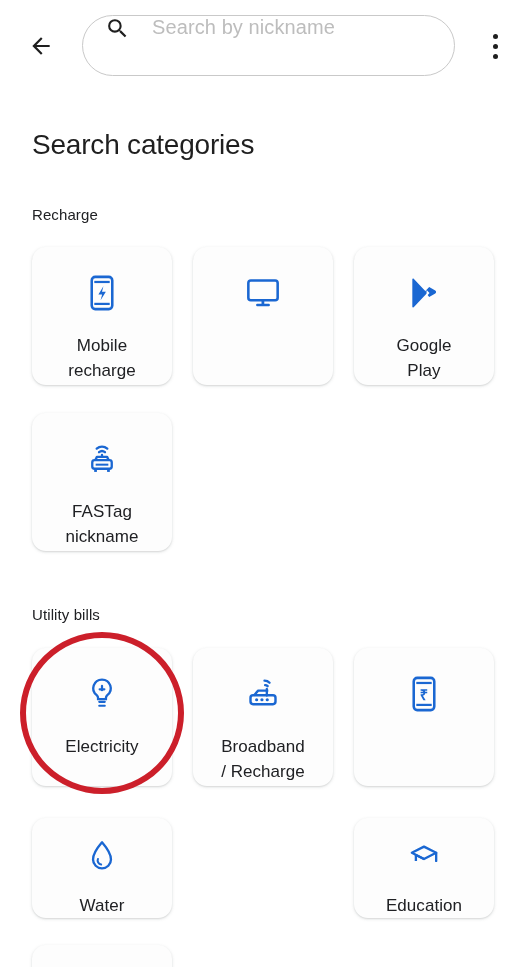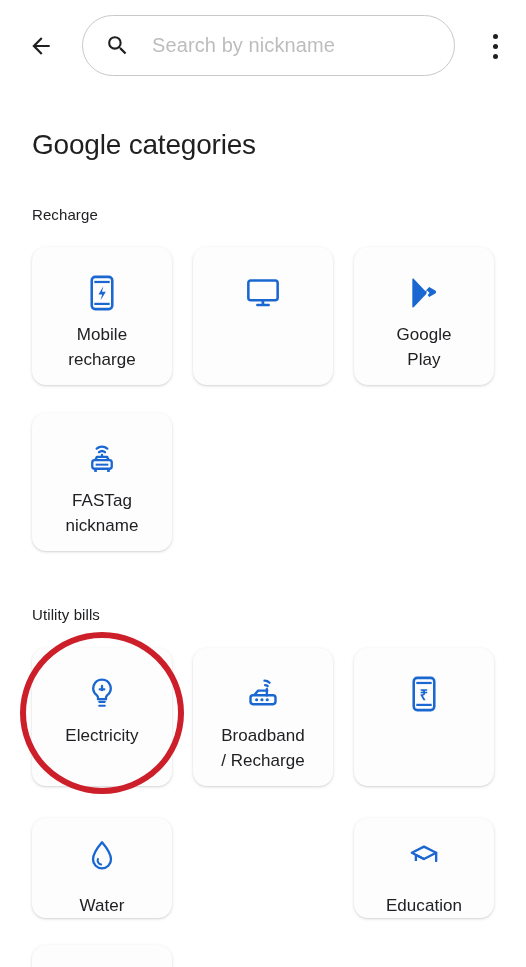--- a/index.html
+++ b/index.html
@@ -19,21 +19,21 @@
     width: 46px; height: 46px;
     display: flex; align-items: center; justify-content: center;
     border: none; background: transparent; cursor: pointer;
   }
   .search-pill {
     position: absolute; left: 82px; top: 15px;
     width: 373px; height: 61px;
     border: 1px solid #c9c9c9;
     border-radius: 31px;
     background: #ffffff;
-    display: flex; align-items: center;
+    display: flex; align-items: flex-start;
     cursor: text;
   }
   .search-ico { margin-left: 22px; display: flex; align-items: center; }
   .search-ph {
     margin-left: 22px;
     font-size: 20px;
     color: #bdbdbd;
     letter-spacing: .1px;
     white-space: nowrap;
   }
@@ -63,20 +63,21 @@
   
   .card {
     position: absolute;
     width: 140px;
     background: #fdfdfd;
     border-radius: 14px;
     box-shadow: 0 1px 2px rgba(60,64,67,.18), 0 1px 4px rgba(60,64,67,.07);
     display: flex; flex-direction: column; align-items: center;
     cursor: pointer;
     overflow: hidden;
+    gap: 11px;
   }
   .card.tall  { height: 138px; padding-top: 26px; }
   .card.short { height: 100px; padding-top: 20px; justify-content: space-between; }
 
   .card-icon { height: 40px; display: flex; align-items: center; justify-content: center; }
   .card.short .card-icon { height: 36px; }
 
   .card-label {
     margin-top: 9px;
     font-size: 17px; line-height: 25px;
@@ -135,21 +136,21 @@
       <span class="search-ph">Search by nickname</span>
     </div>
 
     <button class="overflow-btn">
       <i></i>
       <i></i>
       <i></i>
     </button>
   </div>
 
-  <h1 class="page-title">Google categories</h1>
+  <h1 class="page-title">Search categories</h1>
 
   <div class="section-label" id="label-recharge">Recharge</div>
 
   <div class="card tall col1 row1">
     <div class="card-icon">
       <svg width="28" height="36" viewBox="0 0 24 30">
         <rect x="3.2" y="1.2" width="17.6" height="27.6" rx="3" fill="none" stroke="#1a67d2" stroke-width="2.2"></rect>
         <rect x="5.4" y="4.6" width="13.2" height="1.9" fill="#1a67d2"></rect>
         <rect x="5.4" y="23.4" width="13.2" height="1.9" fill="#1a67d2"></rect>
         <path d="M13.2 9.2l-4.3 7h3.2l-1.3 5 4.5-7.2h-3.3z" fill="#1a67d2"></path>

